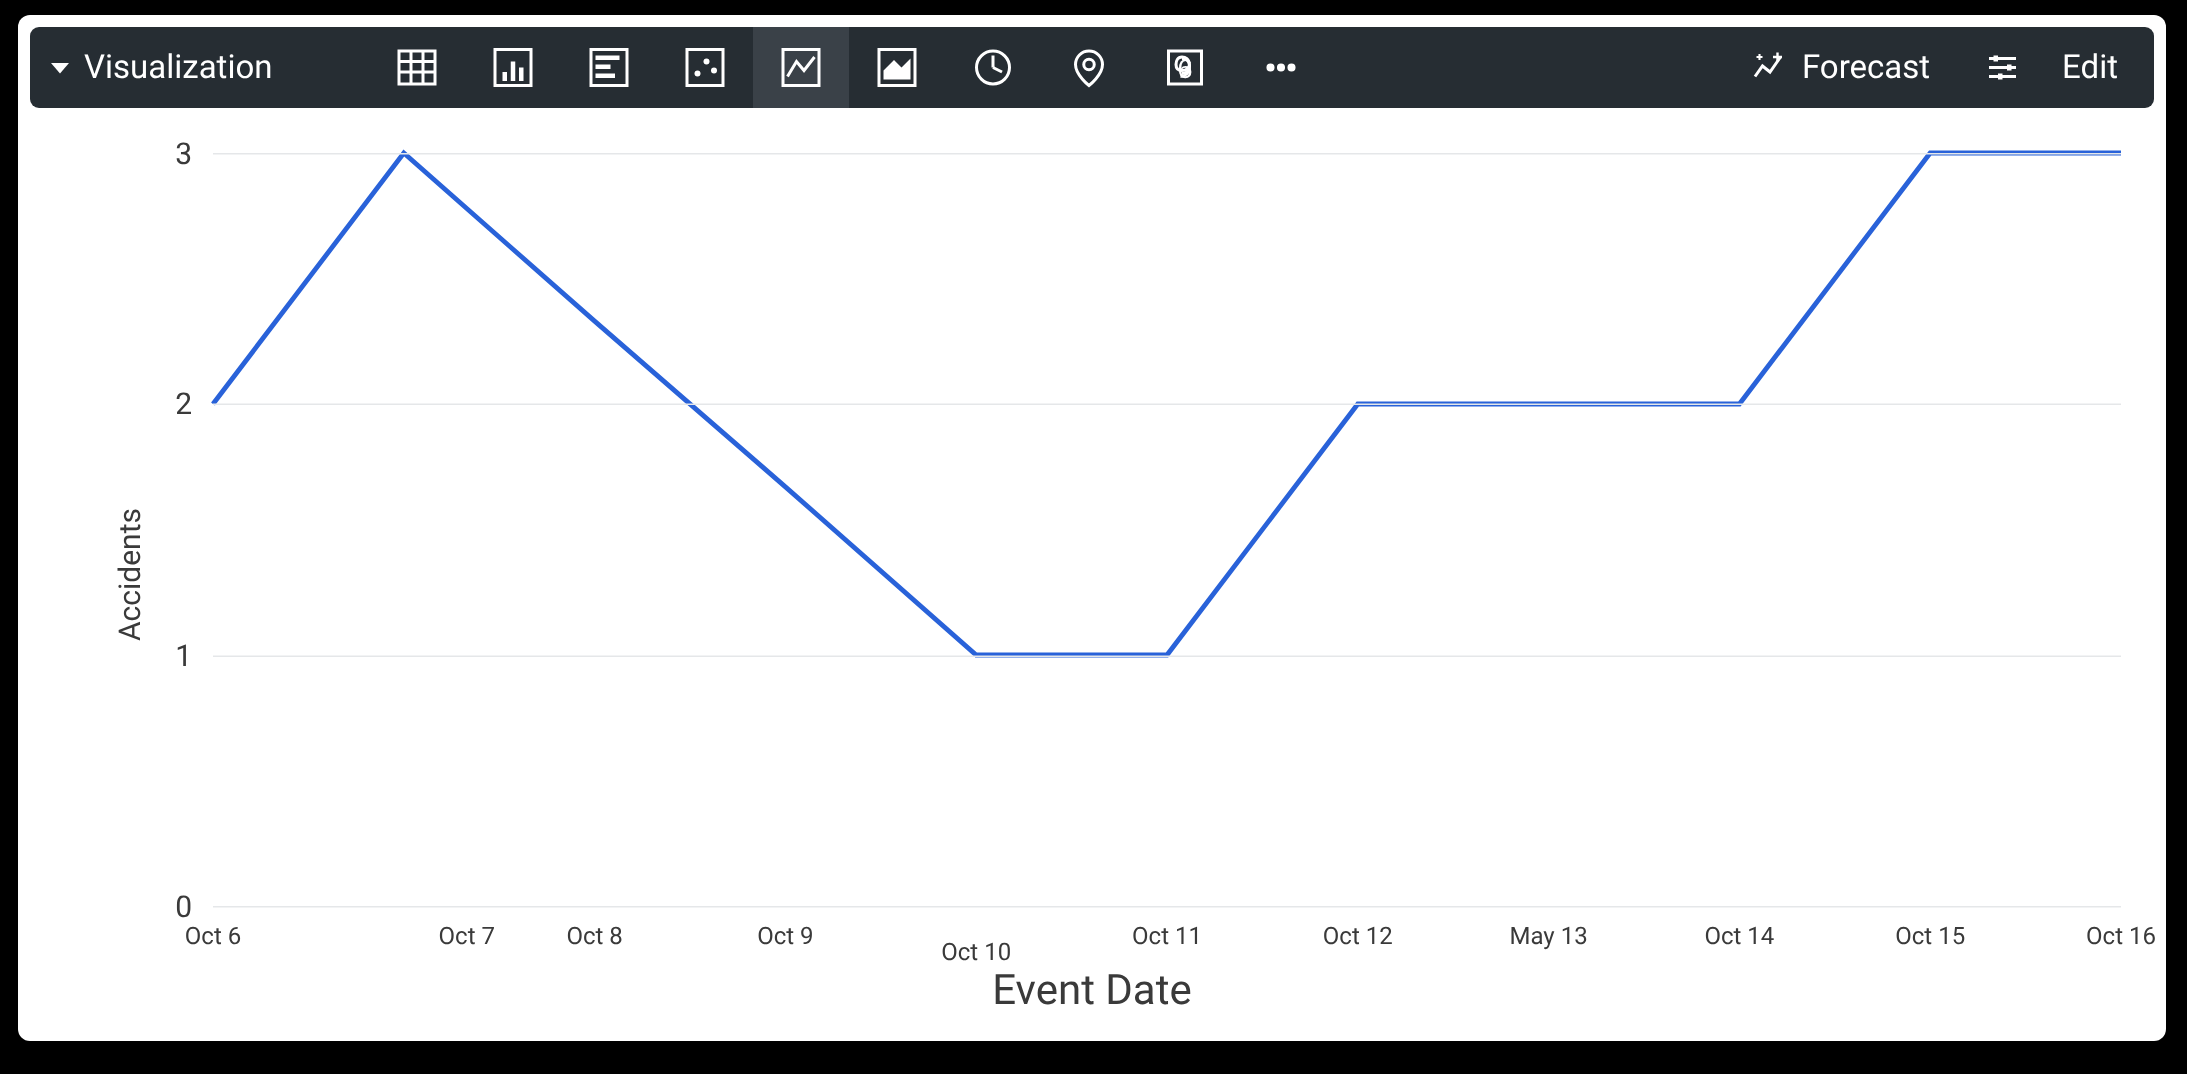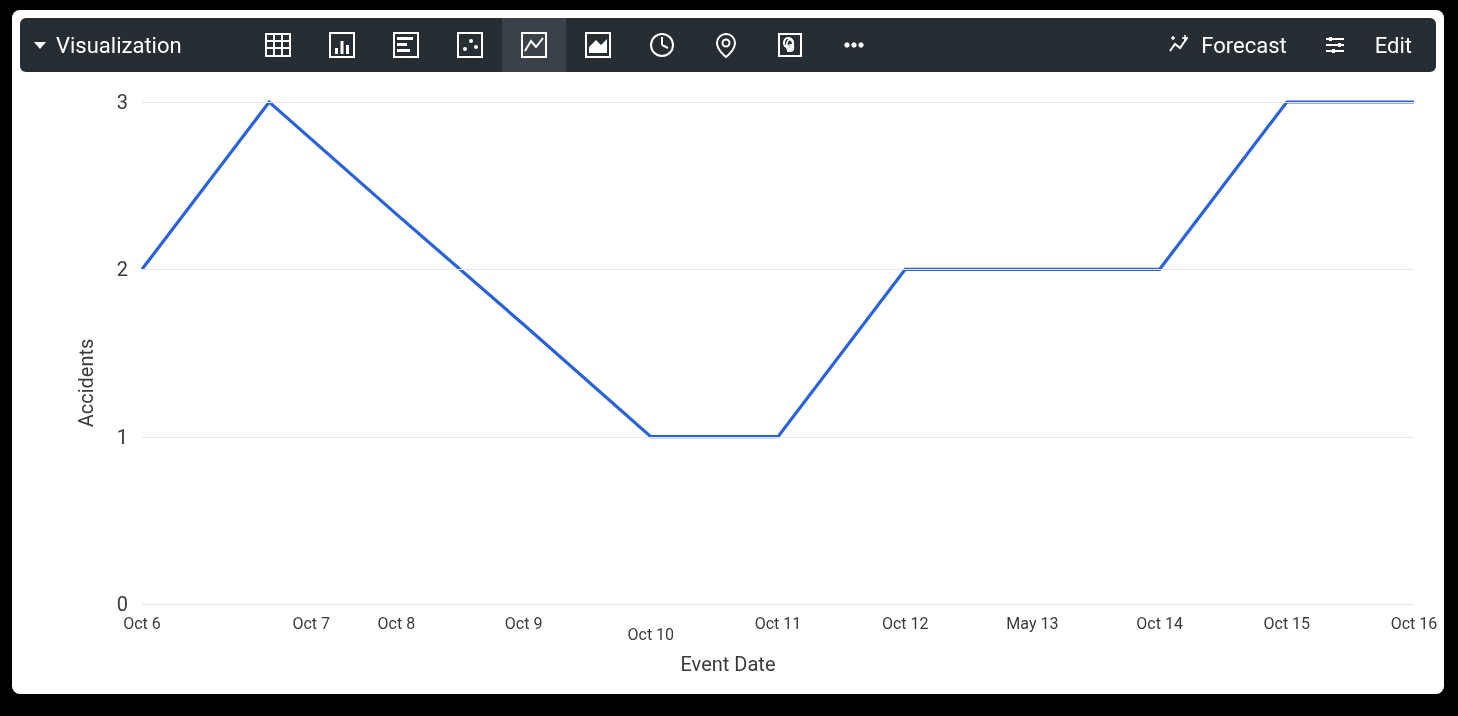--- a/index.html
+++ b/index.html
@@ -64,21 +64,21 @@
     left: 30px; top: 50%;
     transform: translateY(-50%) rotate(-90deg);
     transform-origin: center;
     font-size: 20px;
     color: #3a3a3a;
   }
   .x-axis-label {
     position: absolute;
     left: 0; right: 0; bottom: 18px;
     text-align: center;
-    font-size: 20px;
+    font-size: 28px;
     color: #3a3a3a;
   }
   .plot {
     position: absolute;
     left: 130px; right: 30px; top: 30px; bottom: 90px;
   }
   .gridline {
     position: absolute; left: 0; right: 0;
     border-top: 1px solid #e5e7e9;
   }

